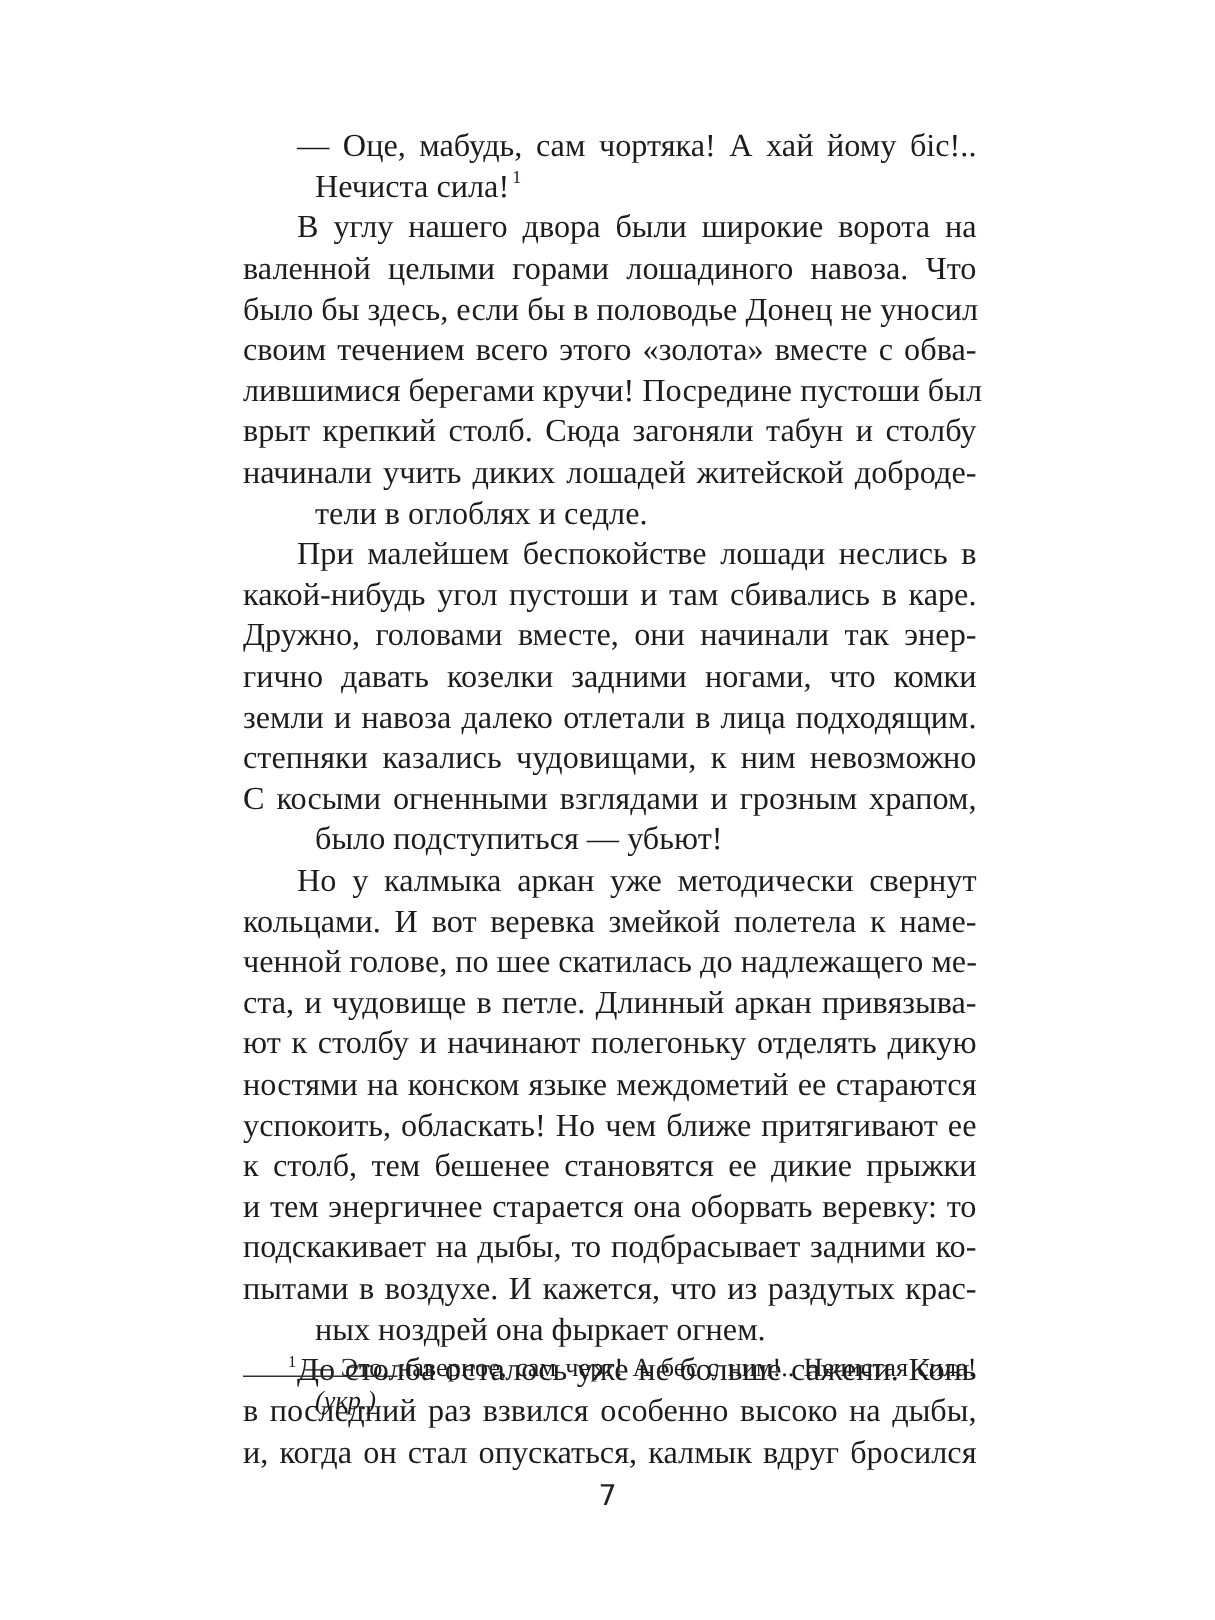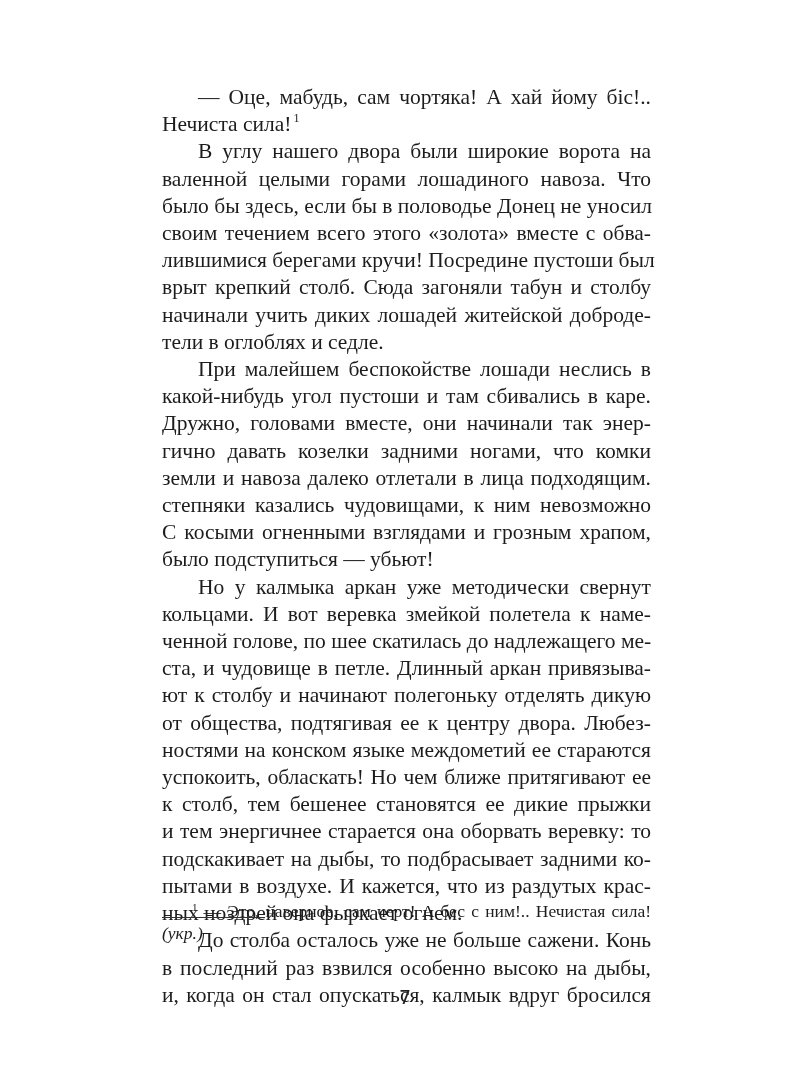--- a/index.html
+++ b/index.html
@@ -25,21 +25,21 @@
     text-indent: 36px;
     hyphens: manual;
   }
   .line {
     display: block;
     text-align: justify;
     text-align-last: justify;
     white-space: nowrap;
     overflow: visible;
   }
-  .line.last { text-align-last: left; }
+  .line.last { text-align-last: left; margin-left: 48px; }
   .line.first { padding-left: 36px; }
   .para .line { text-indent: 0; }
   sup.fnref { font-size: 12px; vertical-align: 9px; line-height: 0; margin-left: 2px; }
   .rule {
     position: absolute;
     left: 162px;
     top: 917px;
     width: 103px;
     height: 0;
     border-top: 1px solid #333;
@@ -95,21 +95,20 @@
     <span class="line">С косыми огненными взглядами и грозным храпом,</span>
     <span class="line last">было подступиться — убьют!</span>
   </p>
 
   <p class="para">
     <span class="line first">Но у калмыка аркан уже методически свернут</span>
     <span class="line">кольцами. И вот веревка змейкой полетела к наме-</span>
     <span class="line">ченной голове, по шее скатилась до надлежащего ме-</span>
     <span class="line">ста, и чудовище в петле. Длинный аркан привязыва-</span>
     <span class="line">ют к столбу и начинают полегоньку отделять дикую</span>
-    <span class="line">от общества, подтягивая ее к центру двора. Любез-</span>
     <span class="line">ностями на конском языке междометий ее стараются</span>
     <span class="line">успокоить, обласкать! Но чем ближе притягивают ее</span>
     <span class="line">к столб, тем бешенее становятся ее дикие прыжки</span>
     <span class="line">и тем энергичнее старается она оборвать веревку: то</span>
     <span class="line">подскакивает на дыбы, то подбрасывает задними ко-</span>
     <span class="line">пытами в воздухе. И кажется, что из раздутых крас-</span>
     <span class="line last">ных ноздрей она фыркает огнем.</span>
   </p>
 
   <p class="para">

